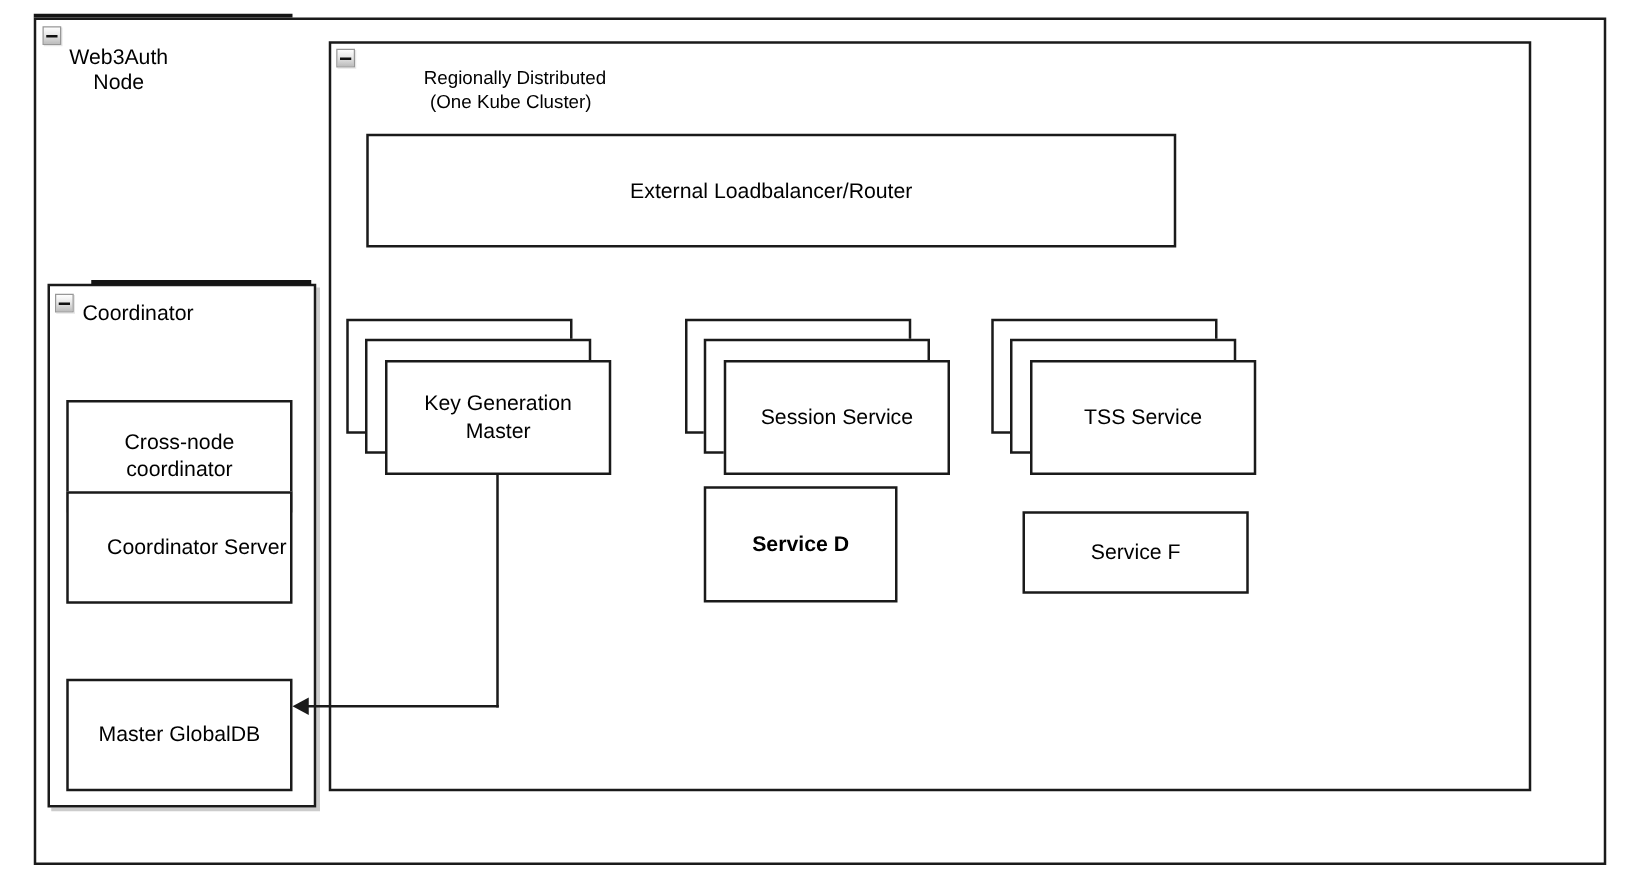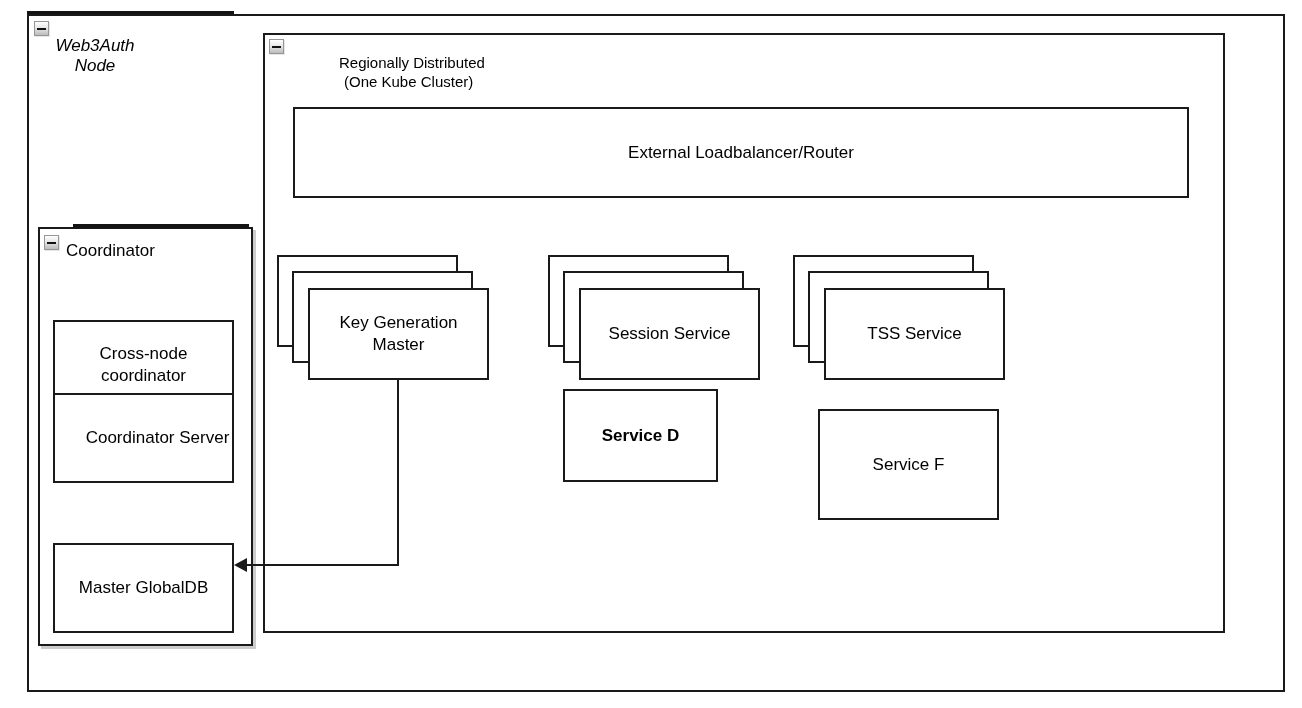--- a/index.html
+++ b/index.html
@@ -91,36 +91,36 @@
 <body>
 
 <div id="canvas">
 
   <div class="container" style="left:27px; top:14px; width:1258px; height:678px;"></div>
   <div class="accent-bar" style="left:27px; top:11px; width:207px; height:3px;"></div>
 
   <div class="collapse-btn" style="left:34px; top:21px;">
     <span class="minus-glyph"></span>
   </div>
-  <div class="ctr-label center-label" style="left:48px; top:36px; width:94px;font-style:italic;">
+  <div class="ctr-label center-label" style="left:48px; top:36px; width:94px;">
     <div>Web3Auth</div>
     <div>Node</div>
   </div>
 
   <div class="container" style="left:263px; top:33px; width:962px; height:600px;"></div>
 
   <div class="collapse-btn" style="left:269px; top:39px;">
     <span class="minus-glyph"></span>
   </div>
   <div class="ctr-label small" style="left:295px; top:53px;">
     <div>Regionally Distributed</div>
     <div class="l2-indent">(One Kube Cluster)</div>
   </div>
 
-  <div class="node-box" style="left:293px; top:107px; width:896px; height:91px;">
+  <div class="node-box" style="left:293px; top:107px; width:648px; height:91px;">
     <span>External Loadbalancer/Router</span>
   </div>
 
   <div class="stack" style="left:277px; top:255px; width:212px; height:151px;">
     <div class="stack-box sb-0"></div>
     <div class="stack-box sb-1"></div>
     <div class="stack-box sb-2 front">
       <div>Key Generation</div>
       <div>Master</div>
     </div>
@@ -138,21 +138,21 @@
     <div class="stack-box sb-0"></div>
     <div class="stack-box sb-1"></div>
     <div class="stack-box sb-2 front">
       <span>TSS Service</span>
     </div>
   </div>
 
   <div class="node-box" style="left:563px; top:389px; width:155px; height:93px;font-weight:bold;">
     <span>Service D</span>
   </div>
-  <div class="node-box" style="left:818px; top:409px; width:181px; height:111px;">
+  <div class="node-box" style="left:818px; top:409px; width:181px; height:66px;">
     <span>Service F</span>
   </div>
 
   <div class="container shadowed" style="left:38px; top:227px; width:215px; height:419px;"></div>
   <div class="accent-bar" style="left:73px; top:224px; width:176px; height:4px;"></div>
 
   <div class="collapse-btn" style="left:44px; top:235px;">
     <span class="minus-glyph"></span>
   </div>
   <div class="ctr-label" style="left:66px; top:241px;">

